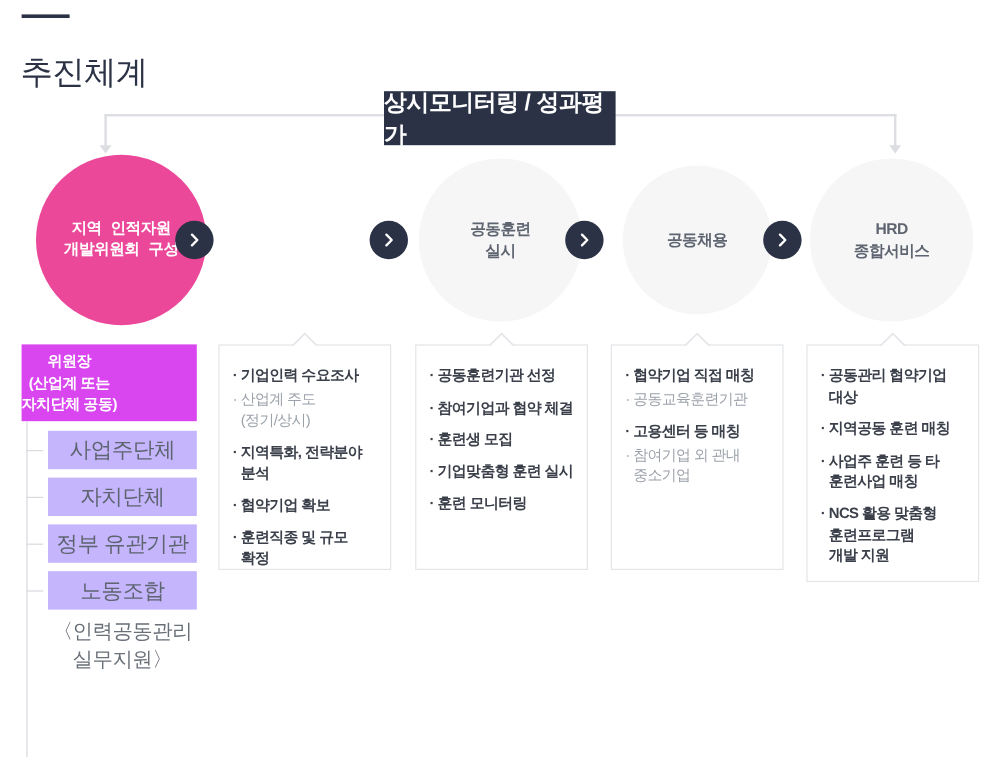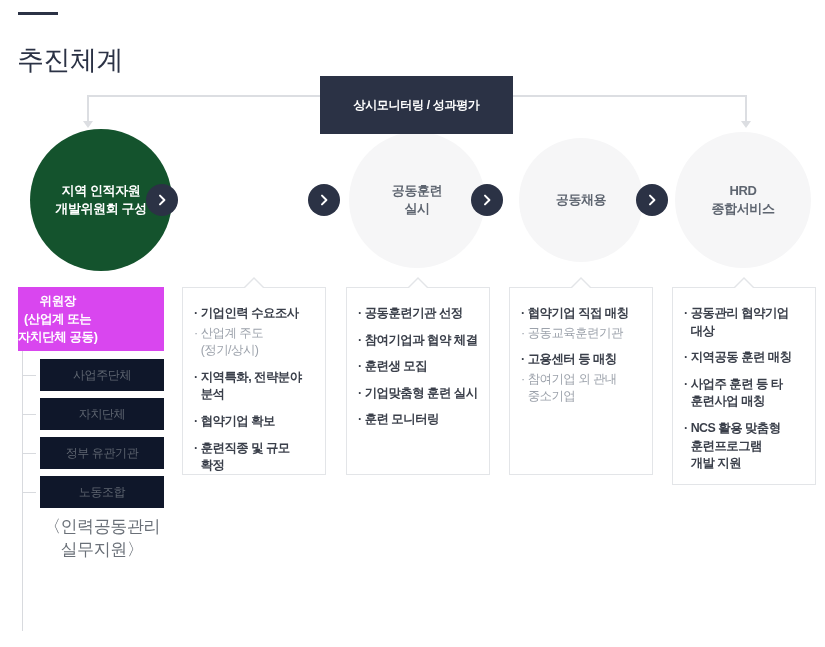--- a/index.html
+++ b/index.html
@@ -35,27 +35,27 @@
     color: #2b3245;
     white-space: nowrap;
   }
 
   
   #monitor-box {
     position: absolute;
     left: 320px;
     top: 76px;
     width: 193px;
-    height: 58px;
+    height: 45px;
     background: #2b3245;
     color: #ffffff;
     display: flex;
     align-items: center;
     justify-content: center;
-    font-size: 12px;
+    font-size: 19px;
     font-weight: 700;
     letter-spacing: -0.3px;
     z-index: 4;
   }
   .connector {
     position: absolute;
     z-index: 1;
   }
   .conn-h {
     height: 2px;
@@ -92,22 +92,23 @@
     justify-content: center;
     text-align: center;
     font-size: 13px;
     font-weight: 700;
     line-height: 1.42;
     letter-spacing: -0.4px;
     color: #5e6570;
     background: #f6f6f7;
   }
   .stage.active {
-    background: #14532d;
+    background: #ec4899;
     color: #ffffff;
+    font-family: Liberation Mono, monospace;
   }
   .stage-label { padding: 0 8px; }
   .chevron-badge {
     position: absolute;
     width: 32px;
     height: 32px;
     border-radius: 50%;
     background: #2b3245;
     display: flex;
     align-items: center;
@@ -138,25 +139,25 @@
     left: 4px;
     top: -8px;
     width: 1px;
     height: 280px;
     background: #d8dade;
   }
   .committee-row {
     position: relative;
     height: 32px;
     margin-bottom: 7px;
-    background: #0f172a;
+    background: #c4b5fd;
     display: flex;
     align-items: center;
     justify-content: center;
-    font-size: 12px;
+    font-size: 18px;
     color: #5e6570;
     letter-spacing: -0.4px;
   }
   .committee-row::before {
     content: "";
     position: absolute;
     left: -18px;
     top: 50%;
     width: 14px;
     height: 1px;

